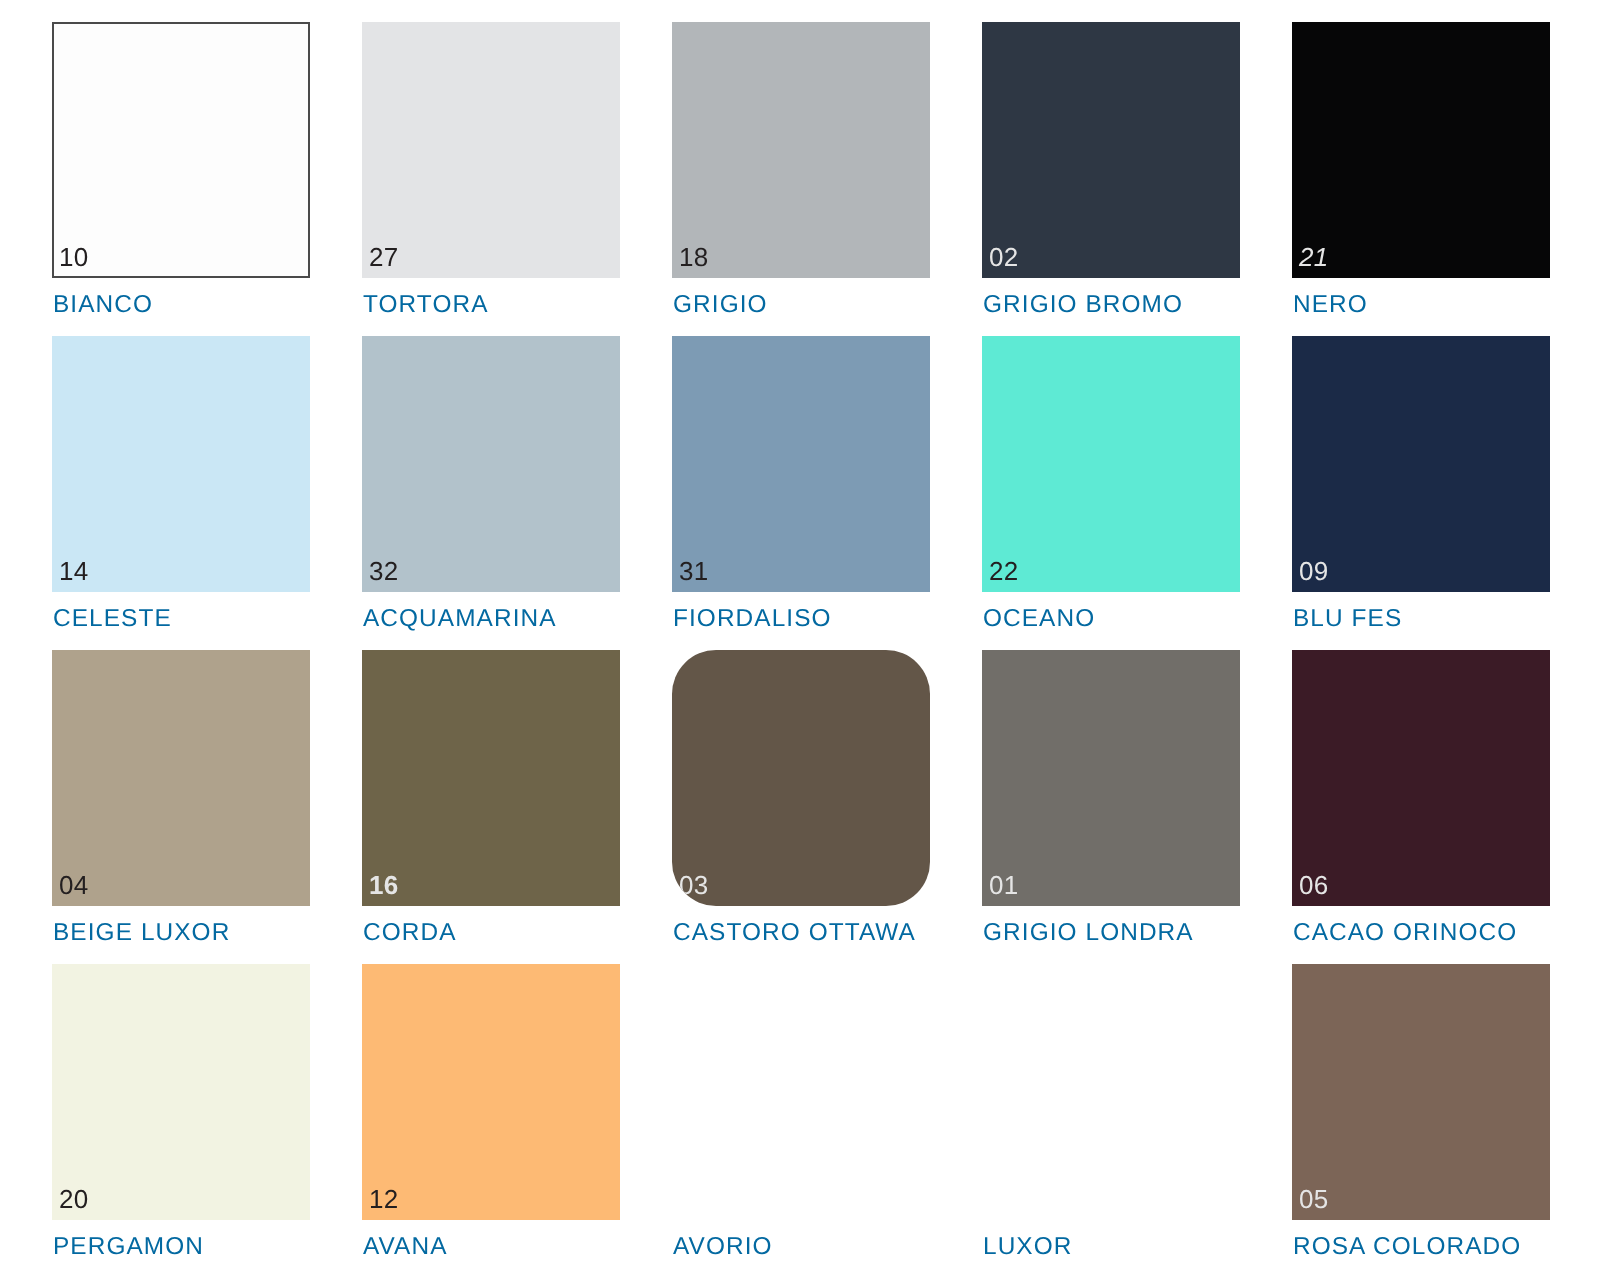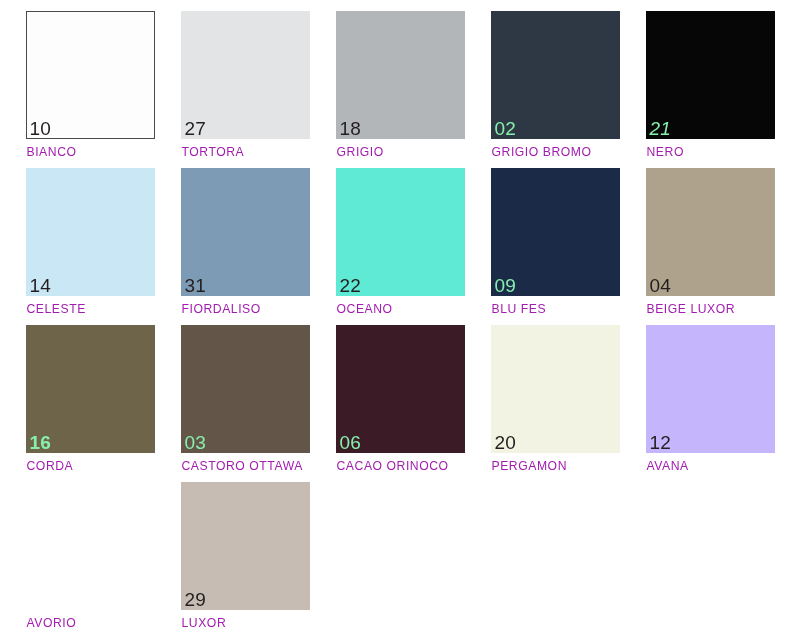--- a/index.html
+++ b/index.html
@@ -45,45 +45,45 @@
   }
 
   .swatch-chip.outlined {
     border: 1px solid #4a4a4a;
   }
 
   .swatch-code {
     position: absolute;
     left: 4px;
     bottom: 3px;
-    font-size: 19px;
+    font-size: 13px;
     line-height: 15px;
     letter-spacing: 0.2px;
     font-family: "Liberation Sans", sans-serif;
     color: #231f20;
     white-space: nowrap;
   }
 
   .swatch-chip.outlined .swatch-code {
     left: 3px;
     bottom: 2px;
   }
 
   .swatch-code.light {
-    color: #86efac;
+    color: #e5e5e5;
   }
 
   .swatch-name {
     position: absolute;
     left: 1px;
     top: 134px;
     font-size: 12.2px;
     line-height: 15px;
     letter-spacing: 0.55px;
-    color: #a21caf;
+    color: #0369a1;
     white-space: nowrap;
     font-family: "Liberation Sans", sans-serif;
   }
 </style>
 </head>
 <body>
 
 <div id="palette-grid">
     <div class="swatch-cell">
       <div class="swatch-chip outlined" style="background-color: rgb(253, 253, 253);">
@@ -115,20 +115,26 @@
       </div>
       <span class="swatch-name">NERO</span>
     </div>
     <div class="swatch-cell">
       <div class="swatch-chip" style="background-color: rgb(202, 231, 245);">
         <span class="swatch-code">14</span>
       </div>
       <span class="swatch-name">CELESTE</span>
     </div>
     <div class="swatch-cell">
+      <div class="swatch-chip" style="background-color: rgb(178, 194, 203);">
+        <span class="swatch-code">32</span>
+      </div>
+      <span class="swatch-name">ACQUAMARINA</span>
+    </div>
+    <div class="swatch-cell">
       <div class="swatch-chip" style="background-color: rgb(125, 155, 180);">
         <span class="swatch-code">31</span>
       </div>
       <span class="swatch-name">FIORDALISO</span>
     </div>
     <div class="swatch-cell">
       <div class="swatch-chip" style="background-color: #5eead4;">
         <span class="swatch-code">22</span>
       </div>
       <span class="swatch-name">OCEANO</span>
@@ -145,45 +151,54 @@
       </div>
       <span class="swatch-name">BEIGE LUXOR</span>
     </div>
     <div class="swatch-cell">
       <div class="swatch-chip" style="background-color: rgb(110, 100, 73); font-weight: bold;">
         <span class="swatch-code light">16</span>
       </div>
       <span class="swatch-name">CORDA</span>
     </div>
     <div class="swatch-cell">
-      <div class="swatch-chip" style="background-color: rgb(99, 86, 72);">
+      <div class="swatch-chip" style="background-color: rgb(99, 86, 72); border-radius: 22px;">
         <span class="swatch-code light">03</span>
       </div>
       <span class="swatch-name">CASTORO OTTAWA</span>
+    </div>
+    <div class="swatch-cell">
+      <div class="swatch-chip" style="background-color: rgb(113, 110, 105);">
+        <span class="swatch-code light">01</span>
+      </div>
+      <span class="swatch-name">GRIGIO LONDRA</span>
     </div>
     <div class="swatch-cell">
       <div class="swatch-chip" style="background-color: rgb(59, 27, 38); text-decoration: underline;">
         <span class="swatch-code light">06</span>
       </div>
       <span class="swatch-name">CACAO ORINOCO</span>
     </div>
     <div class="swatch-cell">
       <div class="swatch-chip" style="background-color: rgb(242, 243, 226);">
         <span class="swatch-code">20</span>
       </div>
       <span class="swatch-name">PERGAMON</span>
     </div>
     <div class="swatch-cell">
-      <div class="swatch-chip" style="background-color: #c4b5fd; text-decoration: underline;">
+      <div class="swatch-chip" style="background-color: #fdba74; text-decoration: underline;">
         <span class="swatch-code">12</span>
       </div>
       <span class="swatch-name">AVANA</span>
     </div>
     <div class="swatch-cell">
       <span class="swatch-name">AVORIO</span>
     </div>
     <div class="swatch-cell">
-      <div class="swatch-chip" style="background-color: rgb(198, 188, 180);">
-        <span class="swatch-code">29</span>
-      </div>
       <span class="swatch-name">LUXOR</span>
     </div>
+    <div class="swatch-cell">
+      <div class="swatch-chip" style="background-color: rgb(124, 101, 87);">
+        <span class="swatch-code light">05</span>
+      </div>
+      <span class="swatch-name">ROSA COLORADO</span>
+    </div>
   </div>
 
 </body></html>

